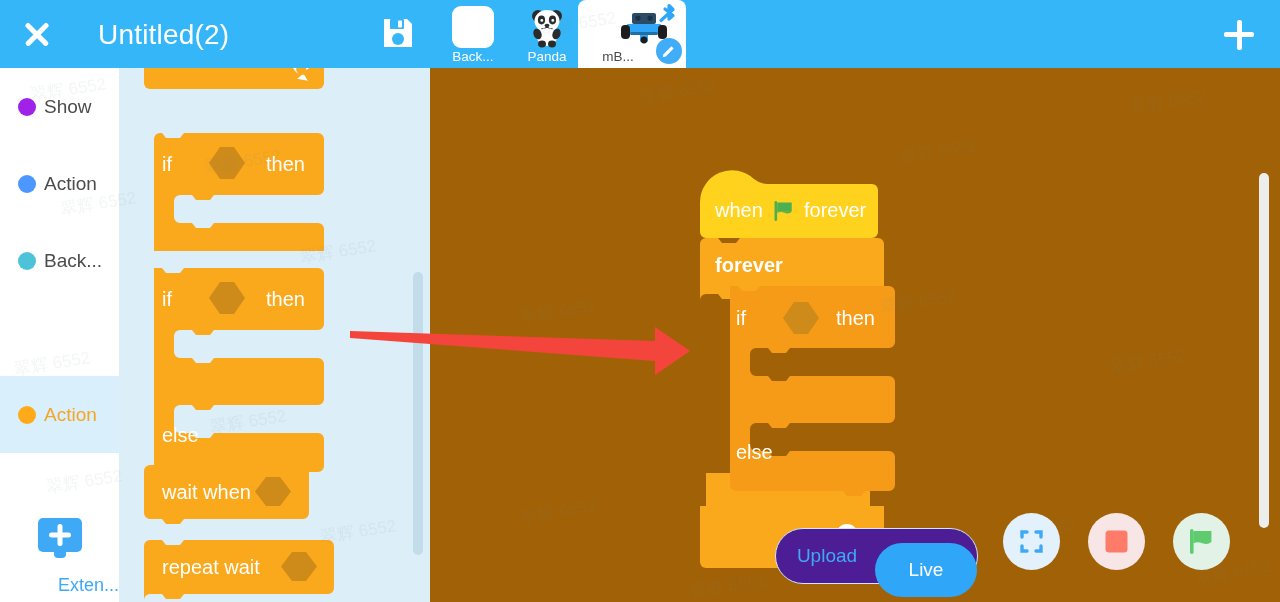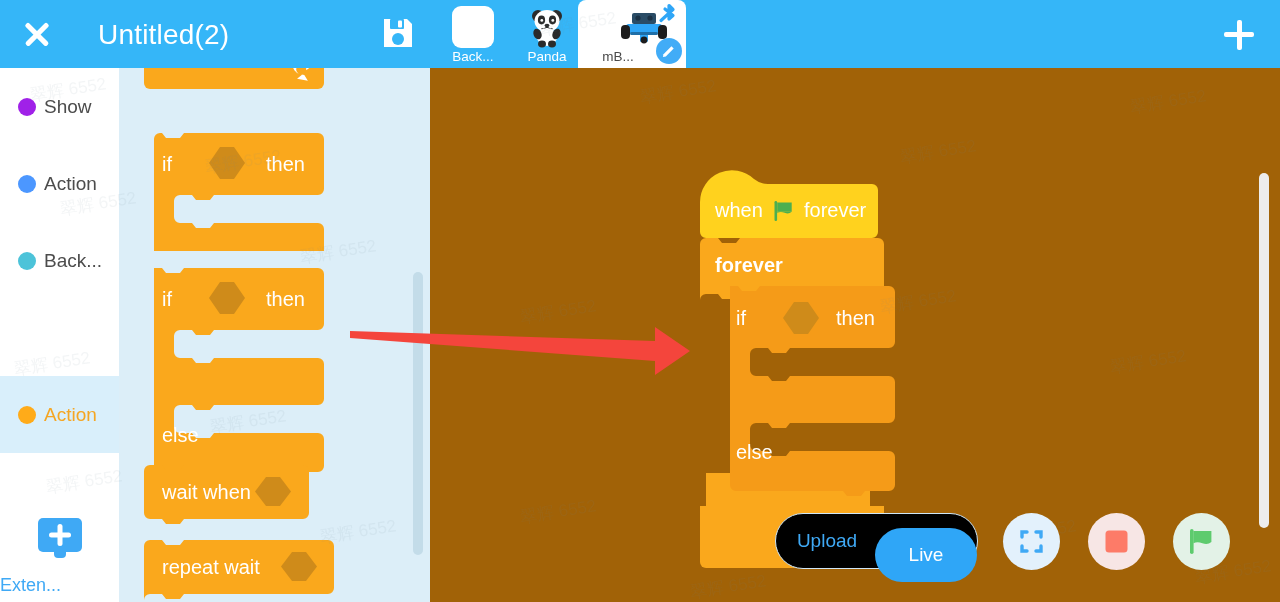--- a/index.html
+++ b/index.html
@@ -132,21 +132,21 @@
     font-size: 19px; color: #4C4C4C;
     white-space: nowrap;
     line-height: 24px;
   }
   .cat.selected { background: #D9EFFB; }
   .cat.selected .catlabel { color: #F5A623; }
 
   .ext-btn {
     position: absolute; left: 0; bottom: 0;
     width: 119px; height: 92px;
-    text-align: left; cursor: pointer;
+    text-align: right; cursor: pointer;
   }
   .ext-icon {
     position: absolute; left: 50%; top: 8px;
     transform: translateX(-50%);
     width: 56px; height: 44px;
   }
   .ext-label {
     position: absolute; left: 0; right: 0; bottom: 6px;
     font-size: 18px; color: #3FA9F5;
     white-space: nowrap; overflow: hidden;
@@ -190,24 +190,24 @@
 
   
   .arrow-layer {
     position: absolute; left: 0; top: 0;
     width: 1280px; height: 602px;
     pointer-events: none;
   }
 
   
   .seg {
-    position: absolute; left: 775px; top: 513px;
+    position: absolute; left: 775px; top: 528px;
     width: 203px; height: 56px;
     border-radius: 28px;
-    background: #000000;
+    background: #4c1d95;
     border: 1px solid #CFE7F8;
     box-sizing: border-box;
     cursor: pointer;
   }
   .seg-opt {
     position: absolute; top: 0; height: 54px;
     line-height: 54px; text-align: center;
     font-size: 19px;
     cursor: pointer;
   }

